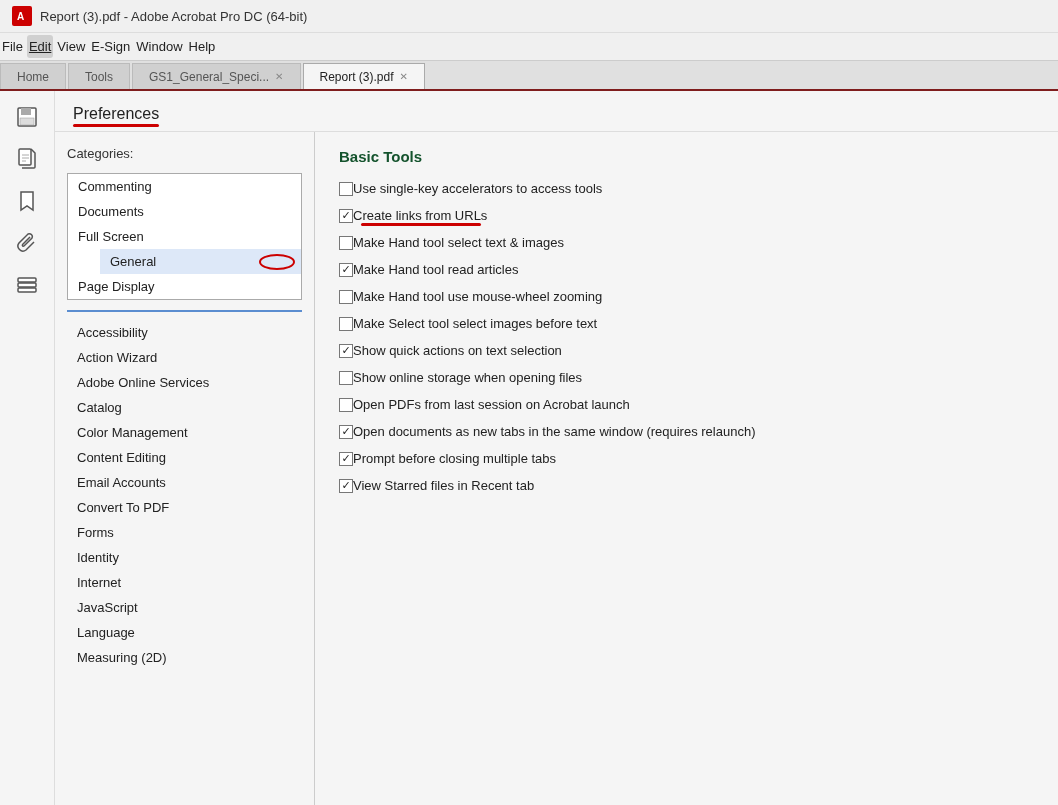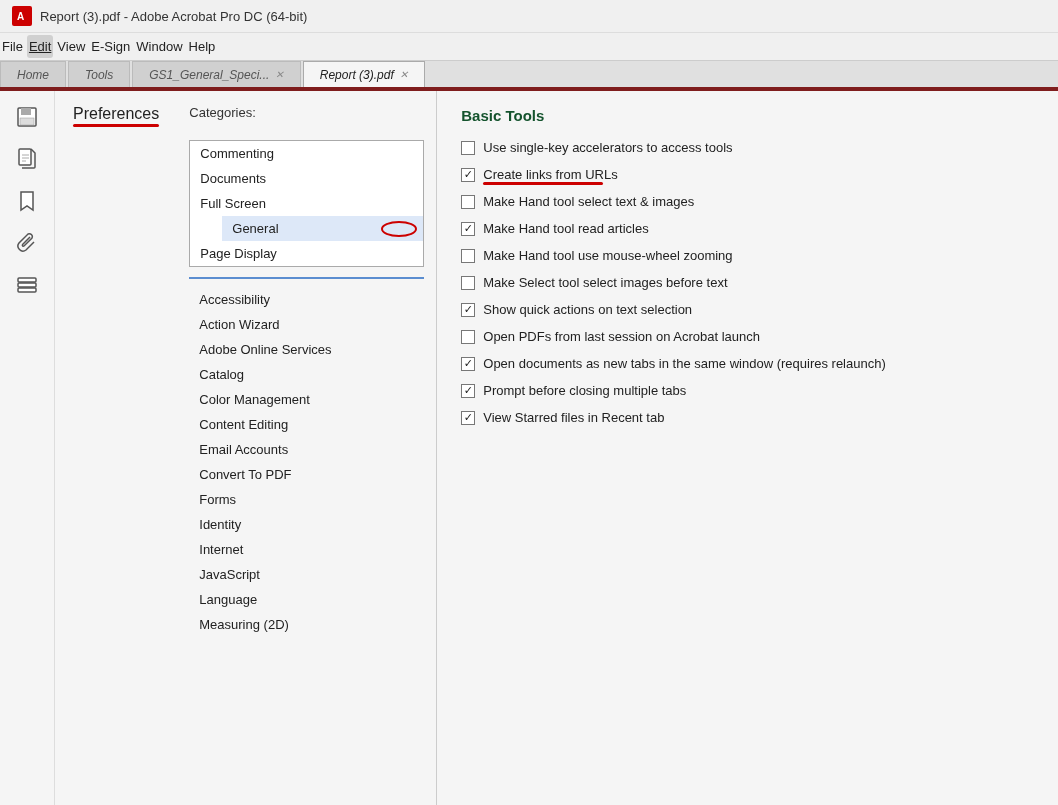--- a/index.html
+++ b/index.html
@@ -37,24 +37,23 @@
       cursor: pointer;
       border-radius: 3px;
       font-size: 13px;
     }
     .menu-item.active { background: #d0d0d0; text-decoration: underline; }
 
     
     .tab-bar {
       display: flex;
       background: #e0e0e0;
-      border-bottom: 4px solid #7f1d1d;
+      border-bottom: 2px solid #7f1d1d;
       height: 30px;
       align-items: flex-end;
-      font-style: italic;
     }
     .tab {
       padding: 5px 16px;
       background: #d0d0d0;
       border: 1px solid #bbb;
       border-bottom: none;
       cursor: pointer;
       font-size: 12px;
       color: #555;
       display: flex; align-items: center; gap: 6px;
@@ -93,21 +92,21 @@
       color: #555;
       font-size: 18px;
     }
 
     
     .preferences-dialog {
       flex: 1;
       background: #f5f5f5;
       padding: 0;
       display: flex;
-      flex-direction: row;
+      flex-direction: column;
     }
 
     .pref-header {
       background: #f5f5f5;
       padding: 14px 18px 8px 18px;
       border-bottom: 1px solid #ddd;
     }
     .pref-title {
       font-size: 16px;
       font-weight: normal;
@@ -134,21 +133,21 @@
     
     .categories-panel {
       width: 260px;
       padding: 14px 12px;
       border-right: 1px solid #ccc;
       overflow-y: auto;
     }
     .categories-label {
       font-size: 13px;
       color: #333;
-      margin-bottom: 20px;
+      margin-bottom: 12px;
       font-weight: normal;
     }
     .cat-group-top {
       border: 1px solid #aaa;
       background: white;
       margin-bottom: 10px;
     }
     .cat-item {
       padding: 5px 10px;
       cursor: pointer;
@@ -180,21 +179,20 @@
     .content-title {
       font-size: 15px;
       font-weight: bold;
       margin-bottom: 16px;
       color: #14532d;
     }
 
     .option-row {
       display: flex;
       align-items: center;
-      gap: 8px;
       margin-bottom: 12px;
     }
     .checkbox {
       width: 14px; height: 14px;
       border: 1px solid #777;
       background: white;
       display: flex; align-items: center; justify-content: center;
       flex-shrink: 0;
       cursor: pointer;
     }
@@ -363,20 +361,24 @@
         <div class="option-row">
           <div class="checkbox"></div>
           <span class="option-label">Make Select tool select images before text</span>
         </div>
 
         <div class="option-row">
           <div class="checkbox checked"></div>
           <span class="option-label">Show quick actions on text selection</span>
         </div>
 
+        <div class="option-row">
+          <div class="checkbox"></div>
+          <span class="option-label">Show online storage when opening files</span>
+        </div>
 
 
         <div class="option-row">
           <div class="checkbox"></div>
           <span class="option-label">Open PDFs from last session on Acrobat launch</span>
         </div>
 
         <div class="option-row">
           <div class="checkbox checked"></div>
           <span class="option-label">Open documents as new tabs in the same window (requires relaunch)</span>

